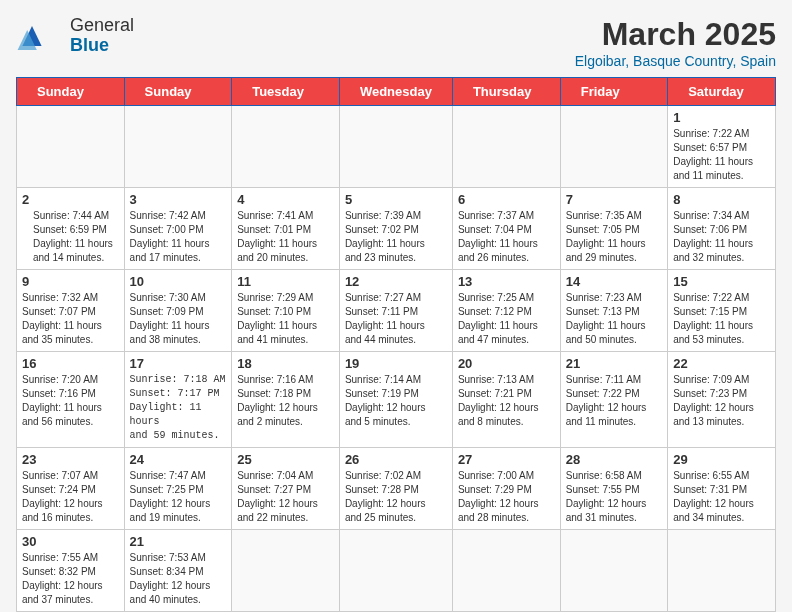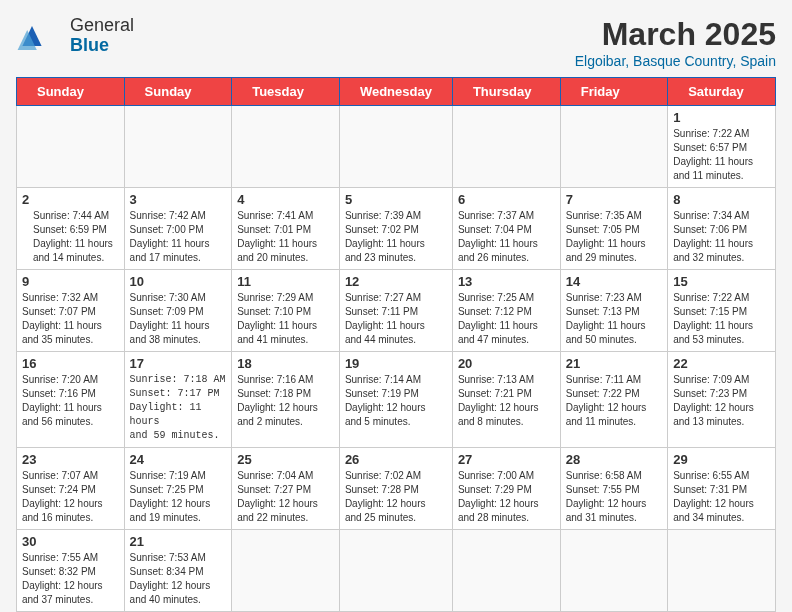--- a/index.html
+++ b/index.html
@@ -288,21 +288,21 @@
       <tr>
         <td>
           <span class="day-number">23</span>
           <div class="day-info" style="white-space: pre-line;">Sunrise: 7:07 AM
 Sunset: 7:24 PM
 Daylight: 12 hours
 and 16 minutes.</div>
         </td>
         <td>
           <span class="day-number">24</span>
-          <div class="day-info" style="white-space: pre-line;">Sunrise: 7:19 AM
+          <div class="day-info" style="white-space: pre-line;">Sunrise: 7:47 AM
 Sunset: 7:25 PM
 Daylight: 12 hours
 and 19 minutes.</div>
         </td>
         <td>
           <span class="day-number">25</span>
           <div class="day-info" style="white-space: pre-line;">Sunrise: 7:04 AM
 Sunset: 7:27 PM
 Daylight: 12 hours
 and 22 minutes.</div>

